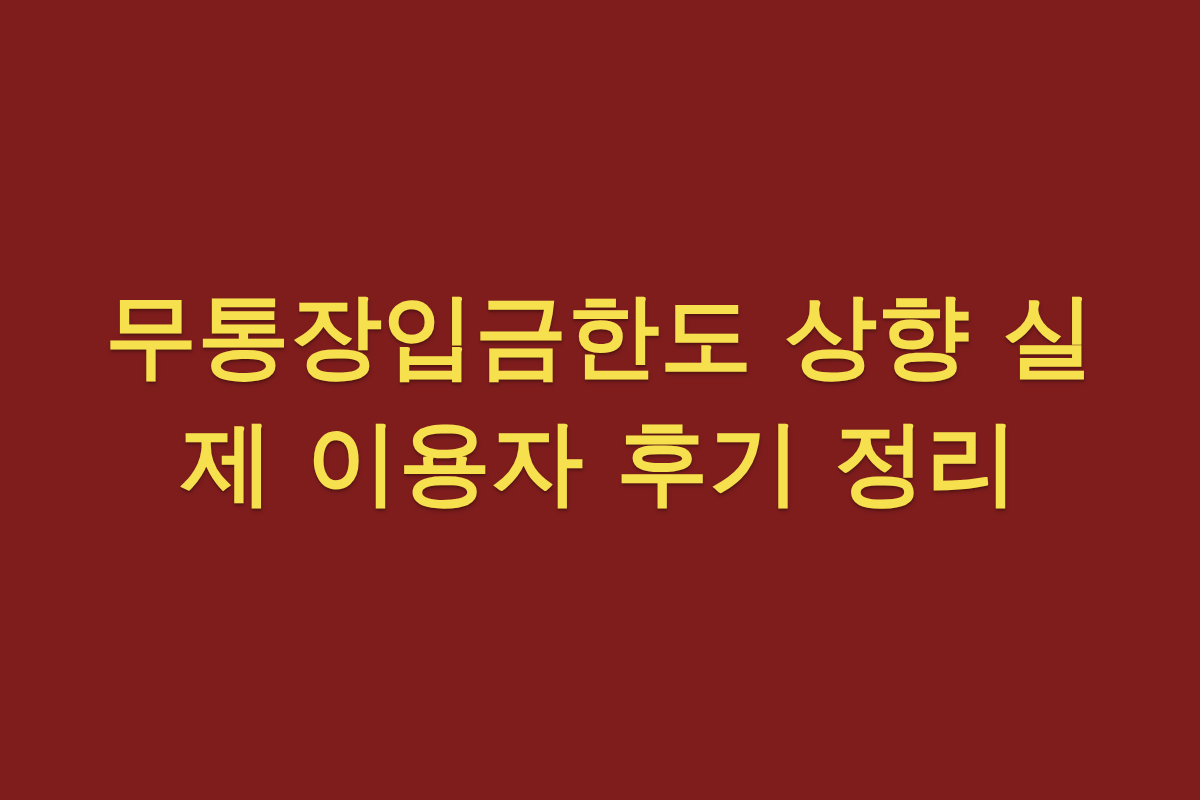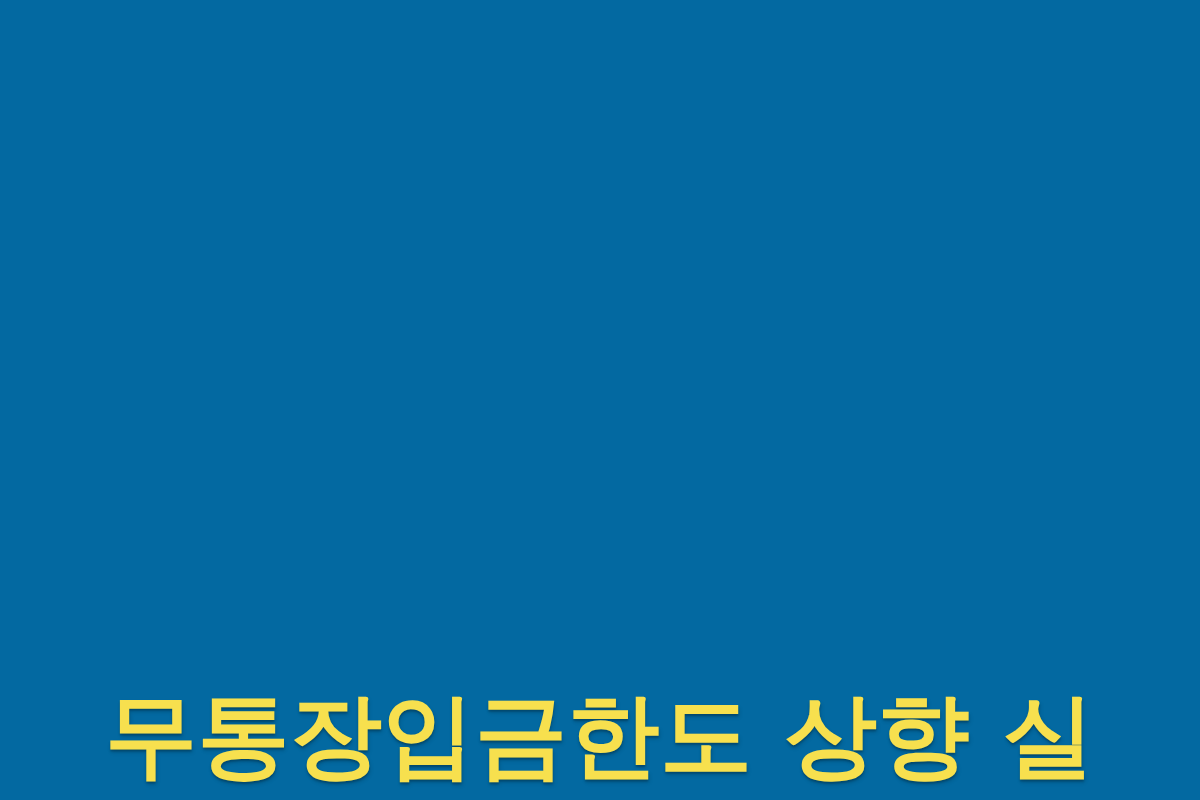--- a/index.html
+++ b/index.html
@@ -46,17 +46,18 @@
   }
 
   #headline .line {
     display: block;
     white-space: nowrap;
   }
 </style>
 </head>
 <body>
 
-<div id="banner" style="background-color: #0369a1; align-items: flex-end;">
+<div id="banner" style="background-color: #7f1d1d;">
   <h1 id="headline" style="color: rgb(247, 224, 78);">
     <span class="line">무통장입금한도 상향 실</span>
+      <span class="line">제 이용자 후기 정리</span>
   </h1>
 </div>
 
 </body></html>

